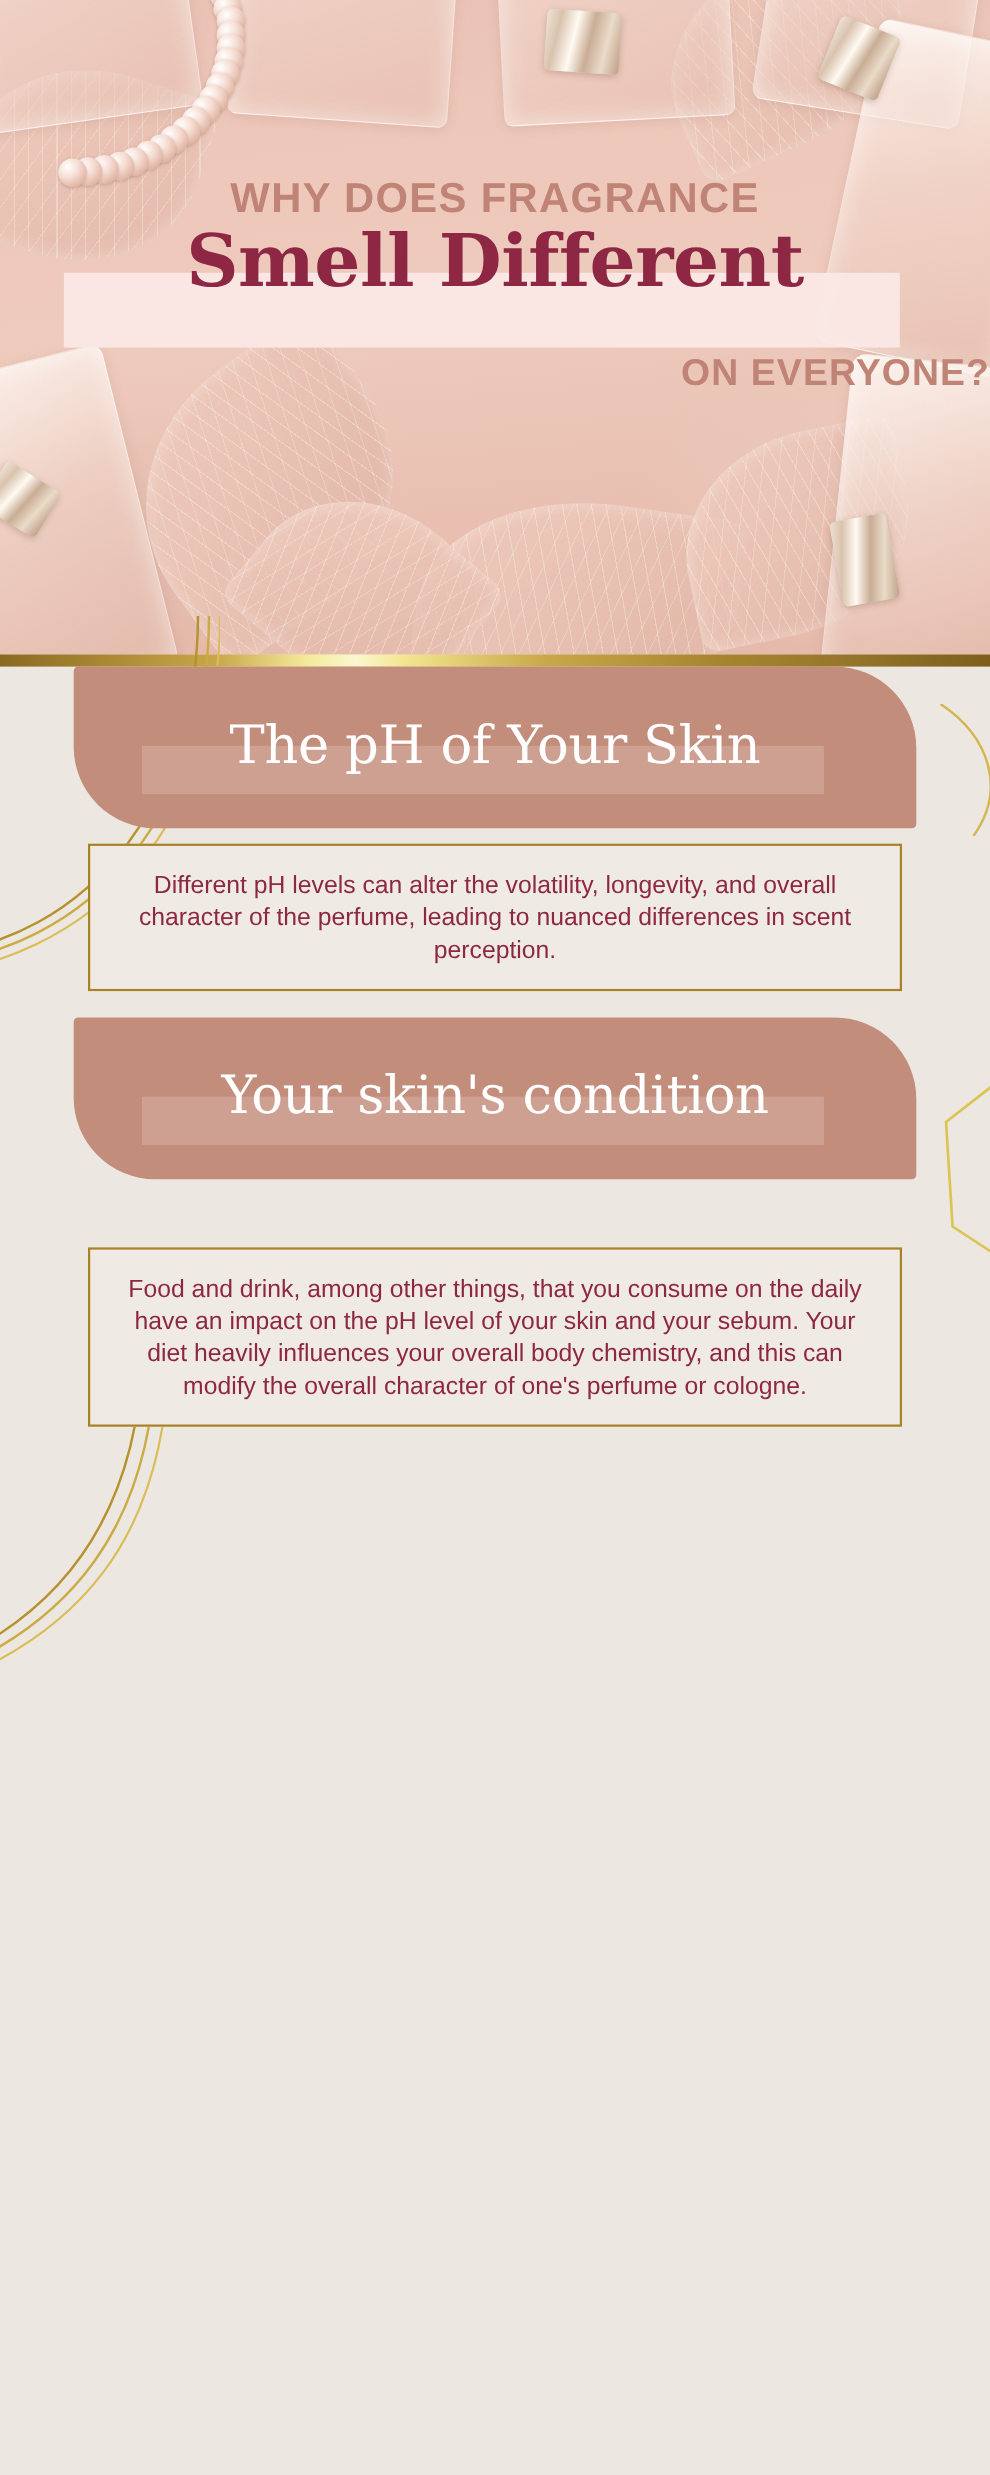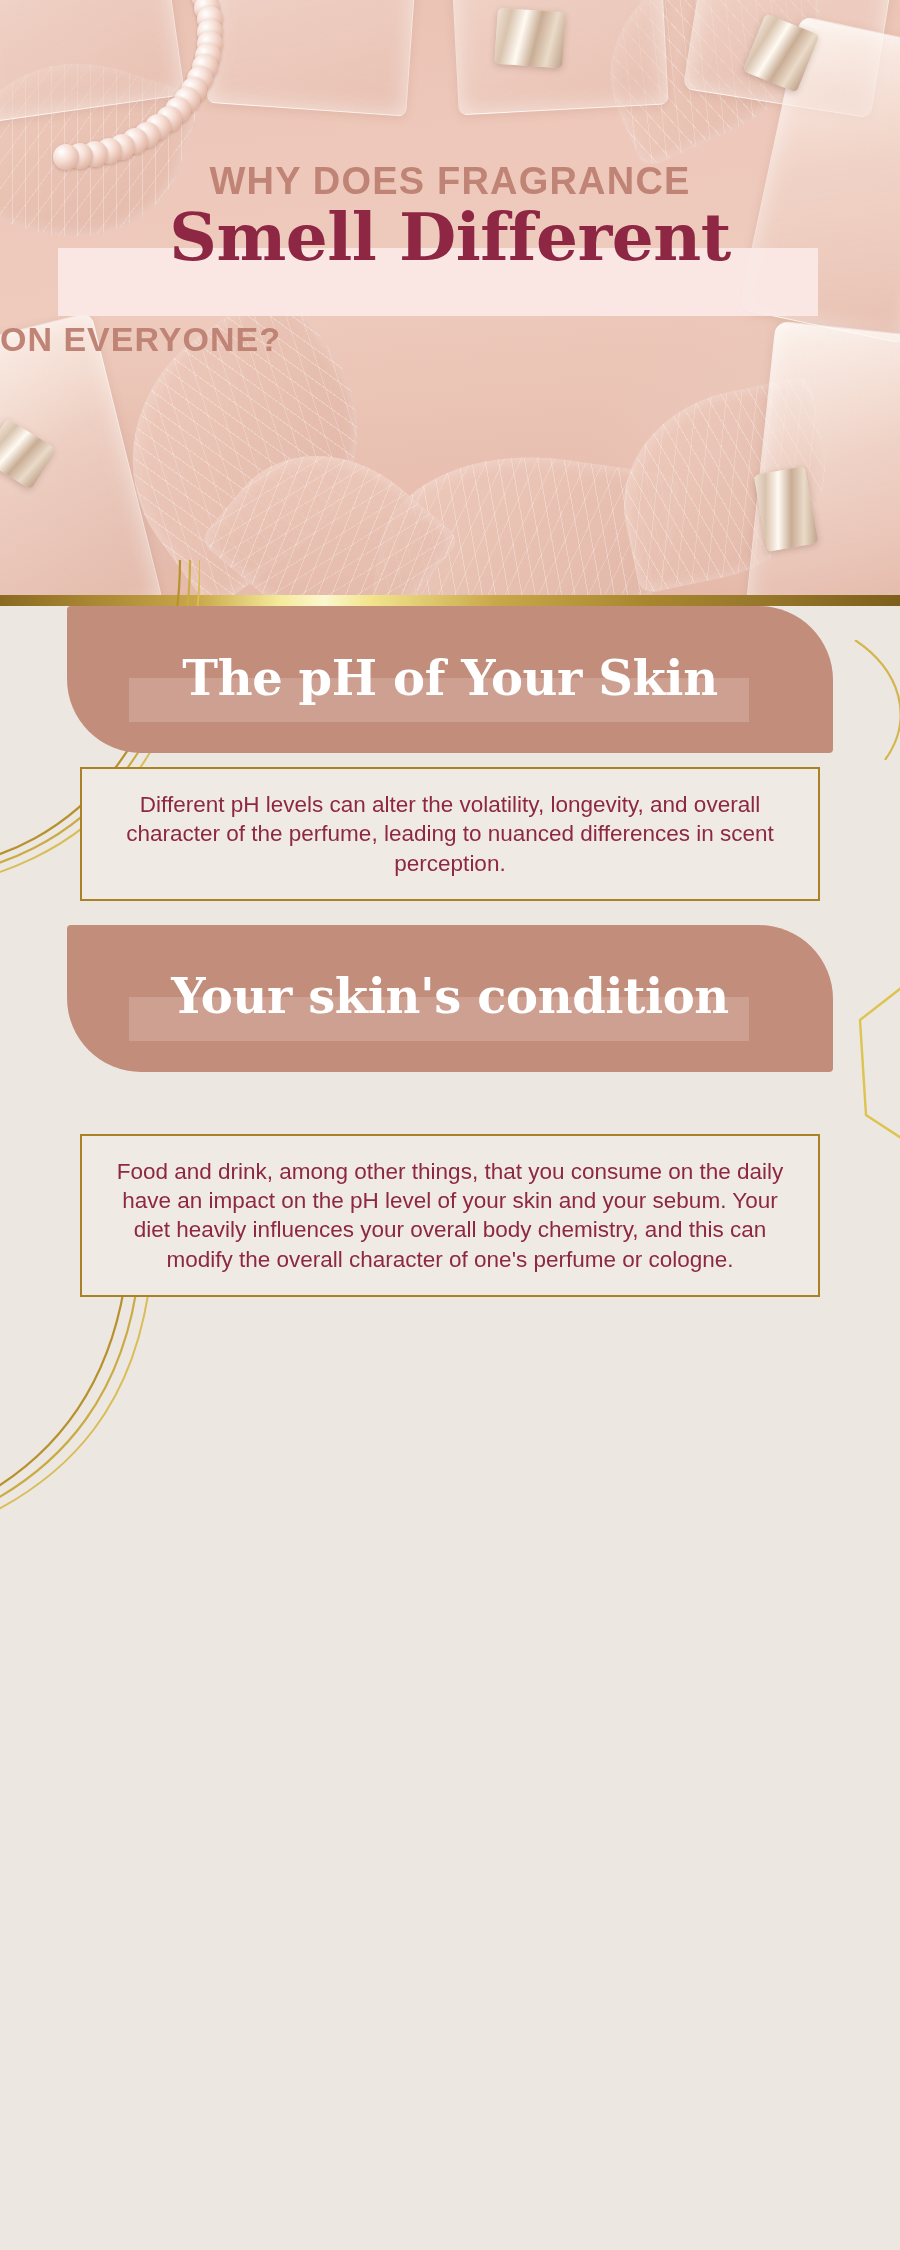--- a/index.html
+++ b/index.html
@@ -111,21 +111,21 @@
     position:absolute; top:198px; left:0; width:900px;
     text-align:center;
     font-family:"DejaVu Serif", "Liberation Serif", serif;
     font-weight:bold;
     font-size:66px;
     letter-spacing:-0.5px;
     color:#8e2744;
   }
   #subhead {
     position:absolute; top:320px; left:0; width:900px;
-    text-align:left;
+    text-align:right;
     font-size:34px; font-weight:bold; letter-spacing:1px;
     color:#bf8476;
     text-transform:uppercase;
   }
   #tagline {
     position:absolute; top:420px; left:0; width:900px;
     text-align:center;
     font-size:27px; font-weight:bold;
     color:#8e2744;
   }
@@ -161,21 +161,21 @@
   .head-highlight {
     position:absolute;
     left:62px; top:72px;
     width:620px; height:44px;
     background:rgba(255,255,255,.17);
   }
   .card-head h2 {
     position:relative;
     z-index:2;
     font-family:"DejaVu Serif", "Liberation Serif", serif;
-    font-weight:bold;
+    font-weight:normal;
     font-size:48px;
     color:#ffffff;
     letter-spacing:-0.4px;
     text-align:center;
     line-height:1;
     padding-bottom:4px;
   }
 
   .card-body {
     margin:14px auto 0 auto;

